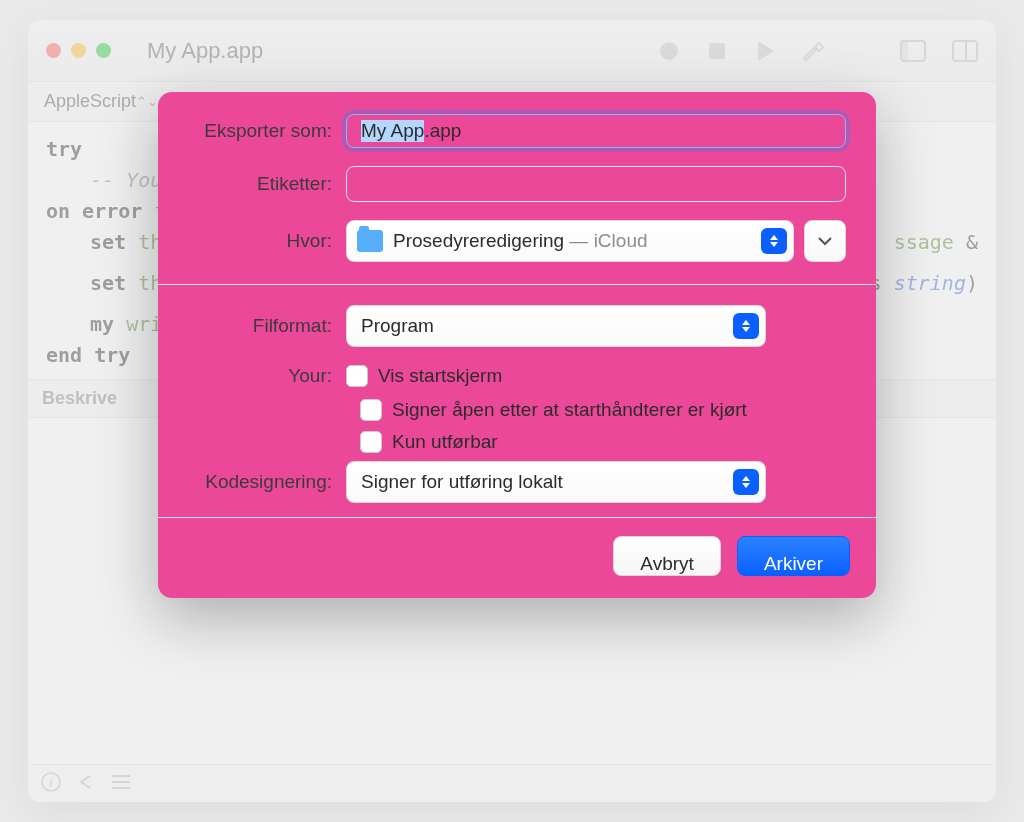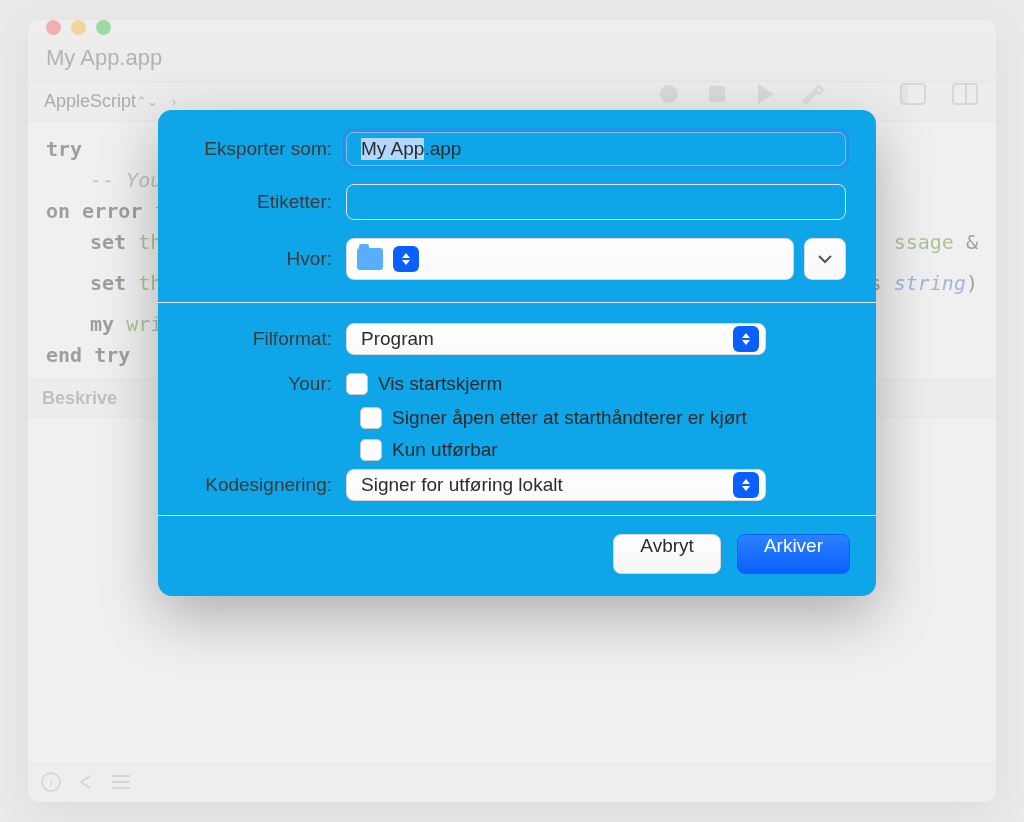--- a/index.html
+++ b/index.html
@@ -28,24 +28,23 @@
       background: #fff;
       border-radius: 12px;
       box-shadow: 0 10px 40px rgba(0,0,0,0.15);
       overflow: hidden;
     }
     .titlebar {
       height: 62px;
       background: linear-gradient(#fafafa,#f3f3f3);
       border-bottom: 1px solid #e0e0e0;
       display: flex;
-      align-items: flex-start;
+      align-items: center;
       padding: 0 18px;
-      gap: 10px;
-      flex-direction: column;
+      gap: 18px;
     }
     .traffic { display: flex; gap: 10px; margin-right: 18px; }
     .dot { width: 15px; height: 15px; border-radius: 50%; }
     .dot.red { background:#ff5f57; }
     .dot.yellow { background:#febc2e; }
     .dot.green { background:#28c840; }
     .title { font-size: 22px; color:#666; font-weight:500; }
     .toolbar-icons { margin-left:auto; display:flex; gap:26px; align-items:center; color:#b5b5b5; }
     .toolbar-icons svg { display:block; }
     .lang-bar {
@@ -69,24 +68,24 @@
       border-top:1px solid #e5e5e5; border-bottom:1px solid #e5e5e5;
       font-weight:600; color:#888; font-size:18px; padding:8px 14px;
       background:#f8f8f8;
     }
     .bottom-bar { position:absolute; bottom:0; left:0; right:0; height:38px;
       border-top:1px solid #e5e5e5; background:#f9f9f9; display:flex; align-items:center; padding:0 12px; gap:14px; color:#999; }
 
     
     .sheet {
       position:absolute;
-      top: 110px;
+      top: 92px;
       left: 158px;
       width: 718px;
-      background:#0ea5e9;
+      background:#ec4899;
       border-radius: 14px;
       box-shadow: 0 20px 60px rgba(0,0,0,0.28);
       z-index: 10;
       font-size: 19px;
       color:#2c2c2c;
     }
     .sheet-section { padding: 22px 30px 18px 30px; }
     .form-row { display:flex; align-items:center; margin-bottom: 18px; }
     .form-row.compact { margin-bottom: 12px; }
     .form-label { width: 158px; text-align:right; padding-right: 14px; color:#3b3b3b; }
@@ -119,33 +118,33 @@
       gap:0px;
     }
     .updown-btn .t { width:0;height:0;border-left:4px solid transparent;border-right:4px solid transparent;border-bottom:5px solid #fff;}
     .updown-btn .b { width:0;height:0;border-left:4px solid transparent;border-right:4px solid transparent;border-top:5px solid #fff; margin-top:2px;}
     .disclose-btn {
       width:42px; height:42px; border:1px solid #d8d8d8; border-radius:8px;
       display:flex; align-items:center; justify-content:center; background:linear-gradient(#fff,#f8f8f8);
     }
     .sep { height:1px; background:#e5e5e5; margin:0; }
     .select {
-      flex:1; max-width:420px; height:32px; border:1px solid #d8d8d8; border-radius:8px;
+      flex:1; max-width:420px; height:42px; border:1px solid #d8d8d8; border-radius:8px;
       display:flex; align-items:center; padding:0 6px 0 14px; gap:6px;
       background:linear-gradient(#fff,#fafafa);
     }
     .select .label { flex:1; }
     .checkbox-row { display:flex; align-items:center; gap:10px; margin-bottom:10px; margin-left:172px;}
     .cb { width:22px; height:22px; border:1.5px solid #c8c8c8; border-radius:5px; background:#fff;}
     .footer {
       display:flex; justify-content:flex-end; gap:16px; padding:18px 26px 22px 26px;
     }
     .btn {
       height:40px; padding:0 26px; border-radius:8px; font-size:19px; border:1px solid #d6d6d6;
-      background:linear-gradient(#fff,#f6f6f6); display:flex; align-items:flex-start; cursor:pointer;
+      background:linear-gradient(#fff,#f6f6f6); display:flex; align-items:flex-end; cursor:pointer;
     }
     .btn.primary {
       background:linear-gradient(#2b82ff,#0a60ff); border:1px solid #0a60ff; color:#fff; font-weight:500;
     }
   </style>
 </head>
 <body>
 
 <div class="window">
   <div class="titlebar">
@@ -245,20 +244,23 @@
     </div>
     <div class="form-row">
       <div class="form-label">Etiketter:</div>
       <div class="tags-box"></div>
     </div>
     <div class="form-row" style="margin-bottom:4px">
       <div class="form-label">Hvor:</div>
       <div class="loc-row" style="flex:1">
         <div class="loc-select">
           <div class="folder-icon"></div>
+          <div class="loc-text">
+            <span>Prosedyreredigering</span><span class="loc-sub"> — iCloud</span>
+          </div>
           <div class="updown-btn">
               <div class="t"></div>
               <div class="b"></div>
             </div>
         </div>
         <div class="disclose-btn">
           <svg width="16" height="10">
               <polyline points="2,2 8,8 14,2" fill="none" stroke="#555" stroke-width="2"></polyline>
             </svg>
         </div>

